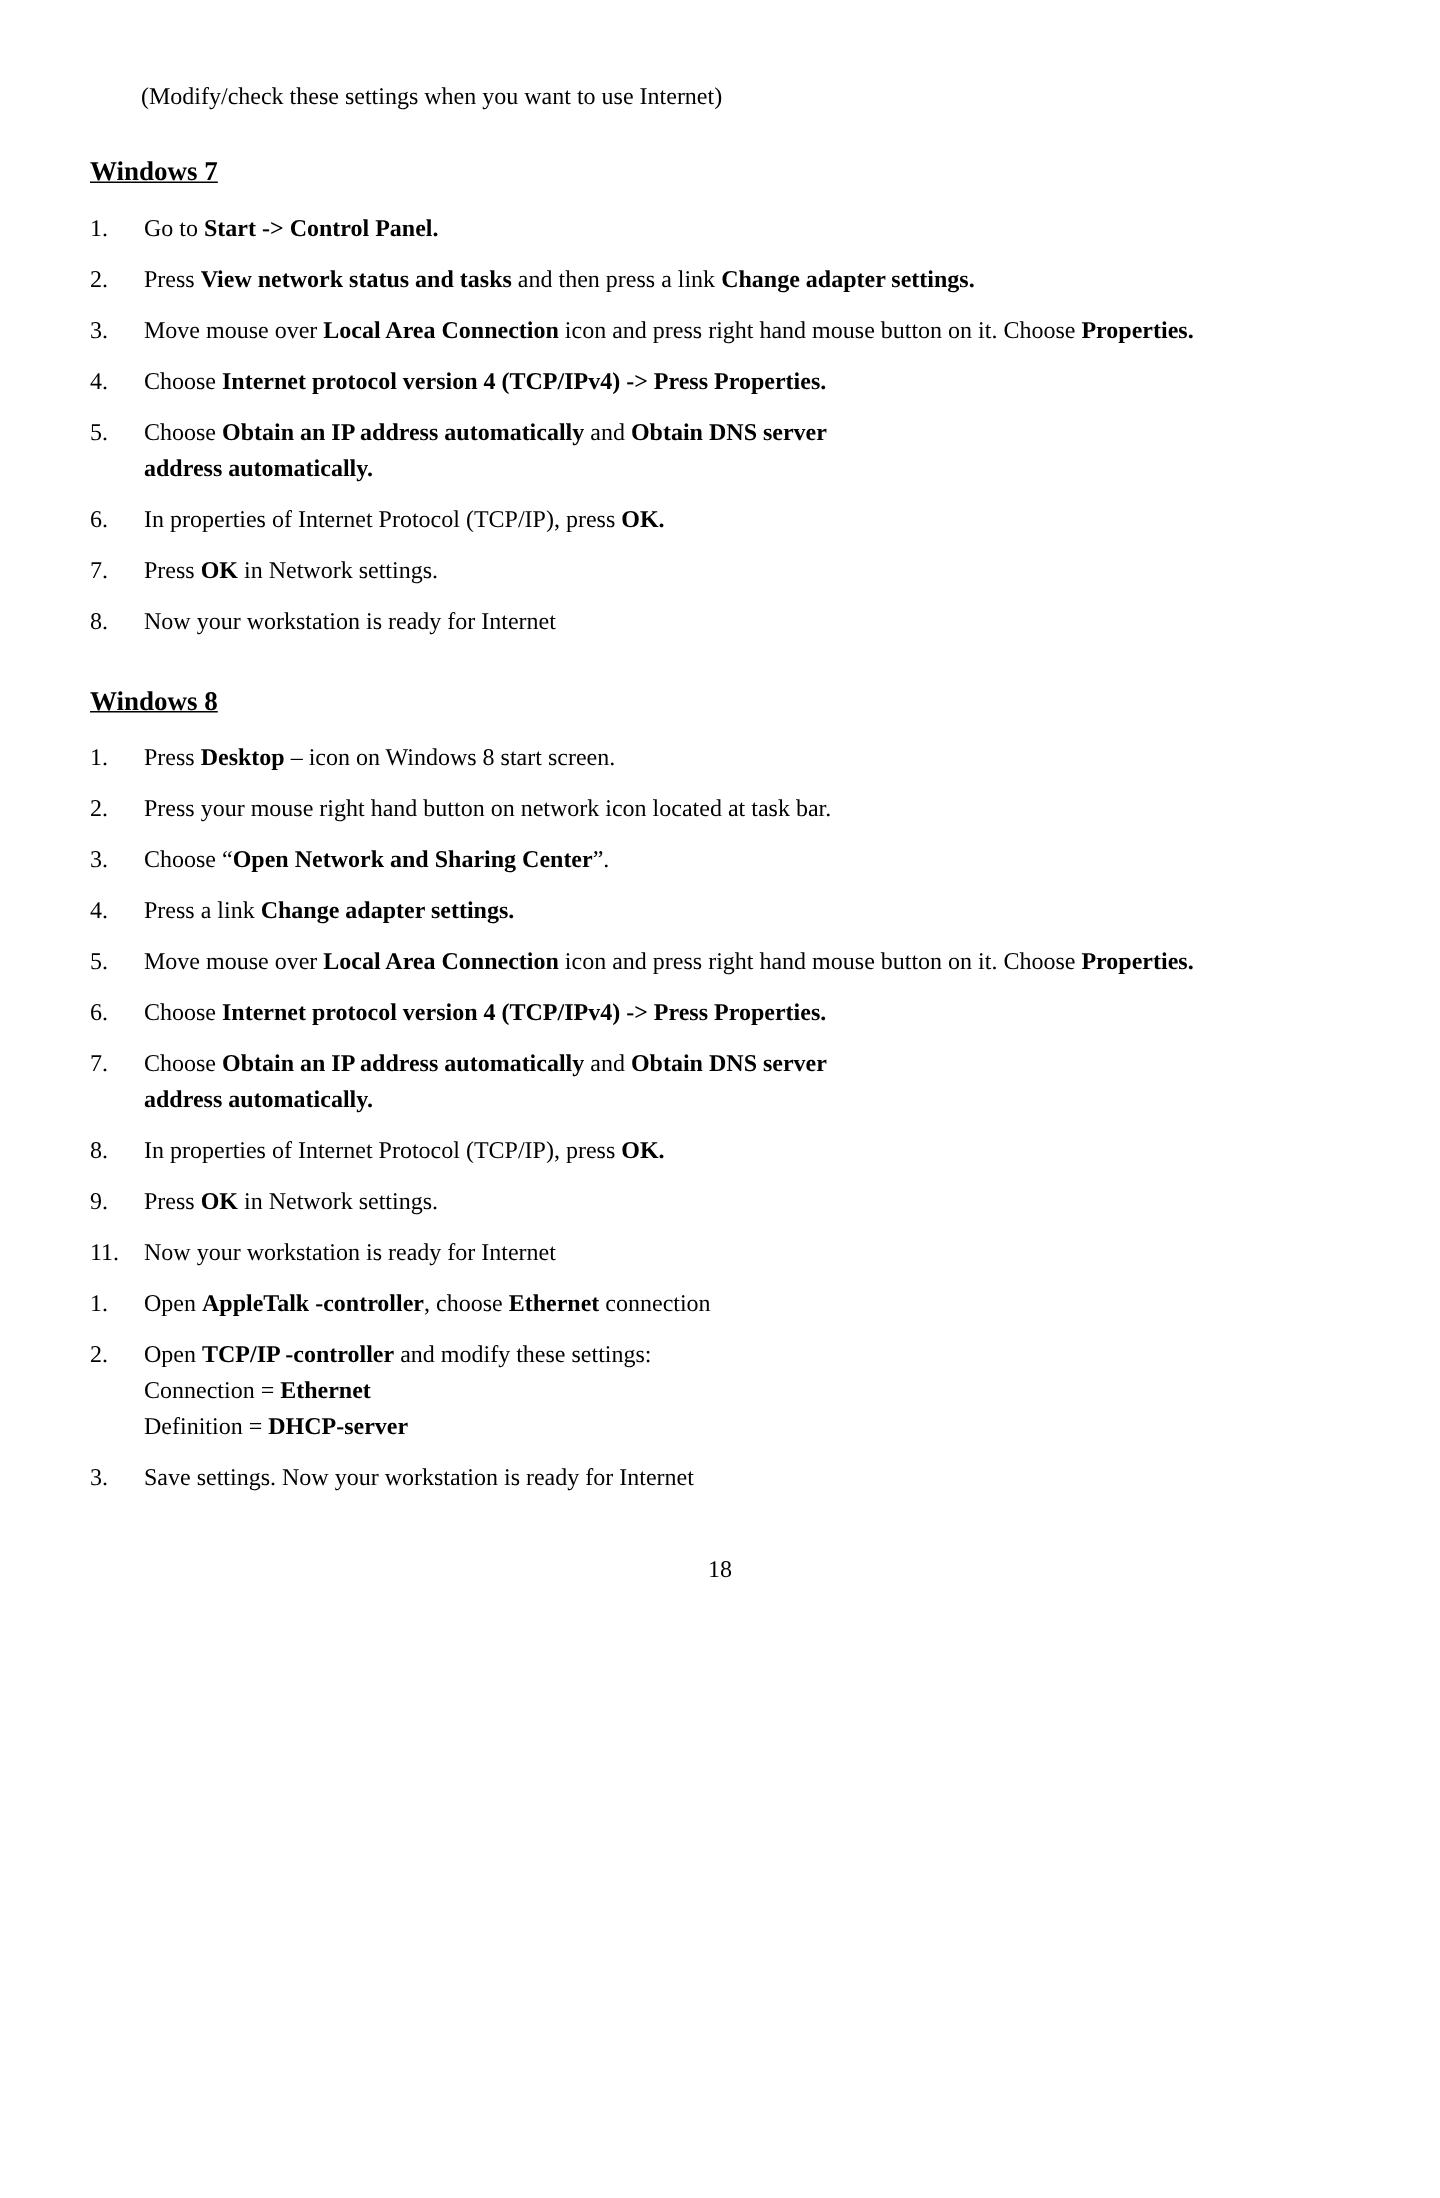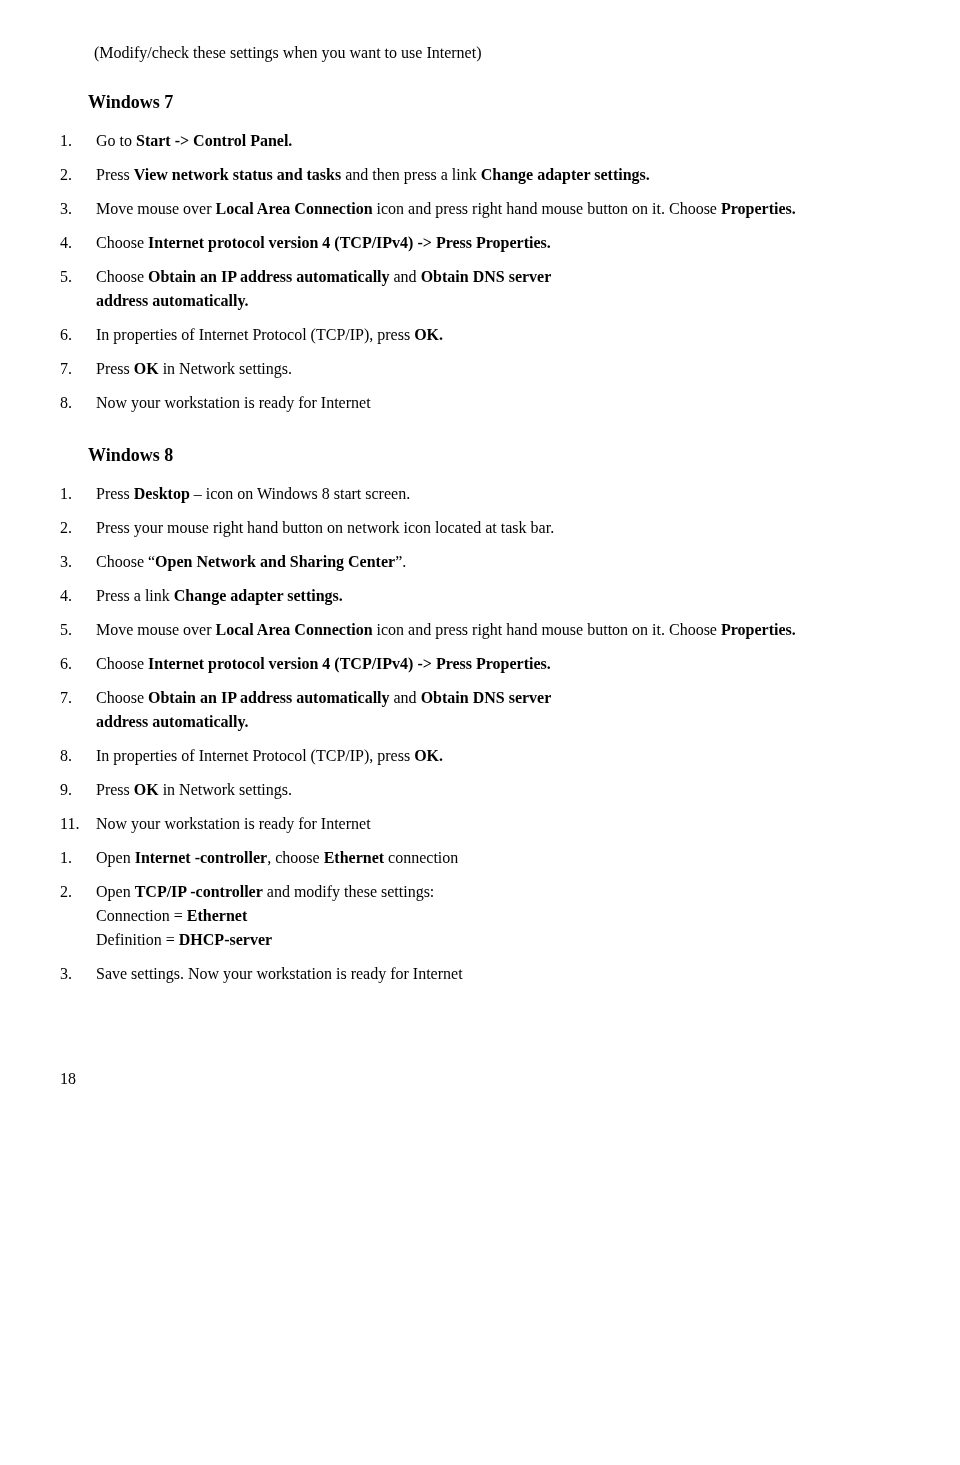--- a/index.html
+++ b/index.html
@@ -30,30 +30,30 @@
 
     .heading-title {
       font-size: 22px;
       font-weight: bold;
       text-decoration: underline;
     }
 
     .heading-subtitle {
       font-size: 16px;
       font-weight: normal;
-      margin-top: 4px;
+      margin-top: 16px;
       margin-left: 34px;
     }
 
     .section-heading {
       font-size: 18px;
       font-weight: bold;
       margin-top: 30px;
       margin-bottom: 16px;
-      margin-left: 28px;
+      text-decoration: underline;
     }
 
     .numbered-list {
       list-style: none;
       padding: 0;
       margin: 0;
     }
 
     .numbered-list li {
       display: flex;
@@ -65,22 +65,22 @@
       min-width: 36px;
       font-size: 16px;
     }
 
     .list-content {
       font-size: 16px;
       flex: 1;
     }
 
     .page-footer {
-      text-align: left;
-      margin-top: 84px;
+      text-align: center;
+      margin-top: 40px;
       font-size: 16px;
     }
 
     .section-block {
       margin-bottom: 10px;
     }
   </style>
 </head>
 <body>
 
@@ -170,21 +170,21 @@
           <li>
             <span class="list-number">11.</span>
             <span class="list-content">Now your workstation is ready for Internet</span>
           </li>
         </ol>
       </div>
       <div class="section-block">
         <ol class="numbered-list">
           <li>
             <span class="list-number">1.</span>
-            <span class="list-content">Open <b>Internet -controller</b>, choose <b>Ethernet</b> connection</span>
+            <span class="list-content">Open <b>AppleTalk -controller</b>, choose <b>Ethernet</b> connection</span>
           </li>
           <li>
             <span class="list-number">2.</span>
             <span class="list-content">Open <b>TCP/IP -controller</b> and modify these settings:<br>    Connection = <b>Ethernet</b><br>    Definition = <b>DHCP-server</b></span>
           </li>
           <li>
             <span class="list-number">3.</span>
             <span class="list-content">Save settings. Now your workstation is ready for Internet</span>
           </li>
         </ol>

